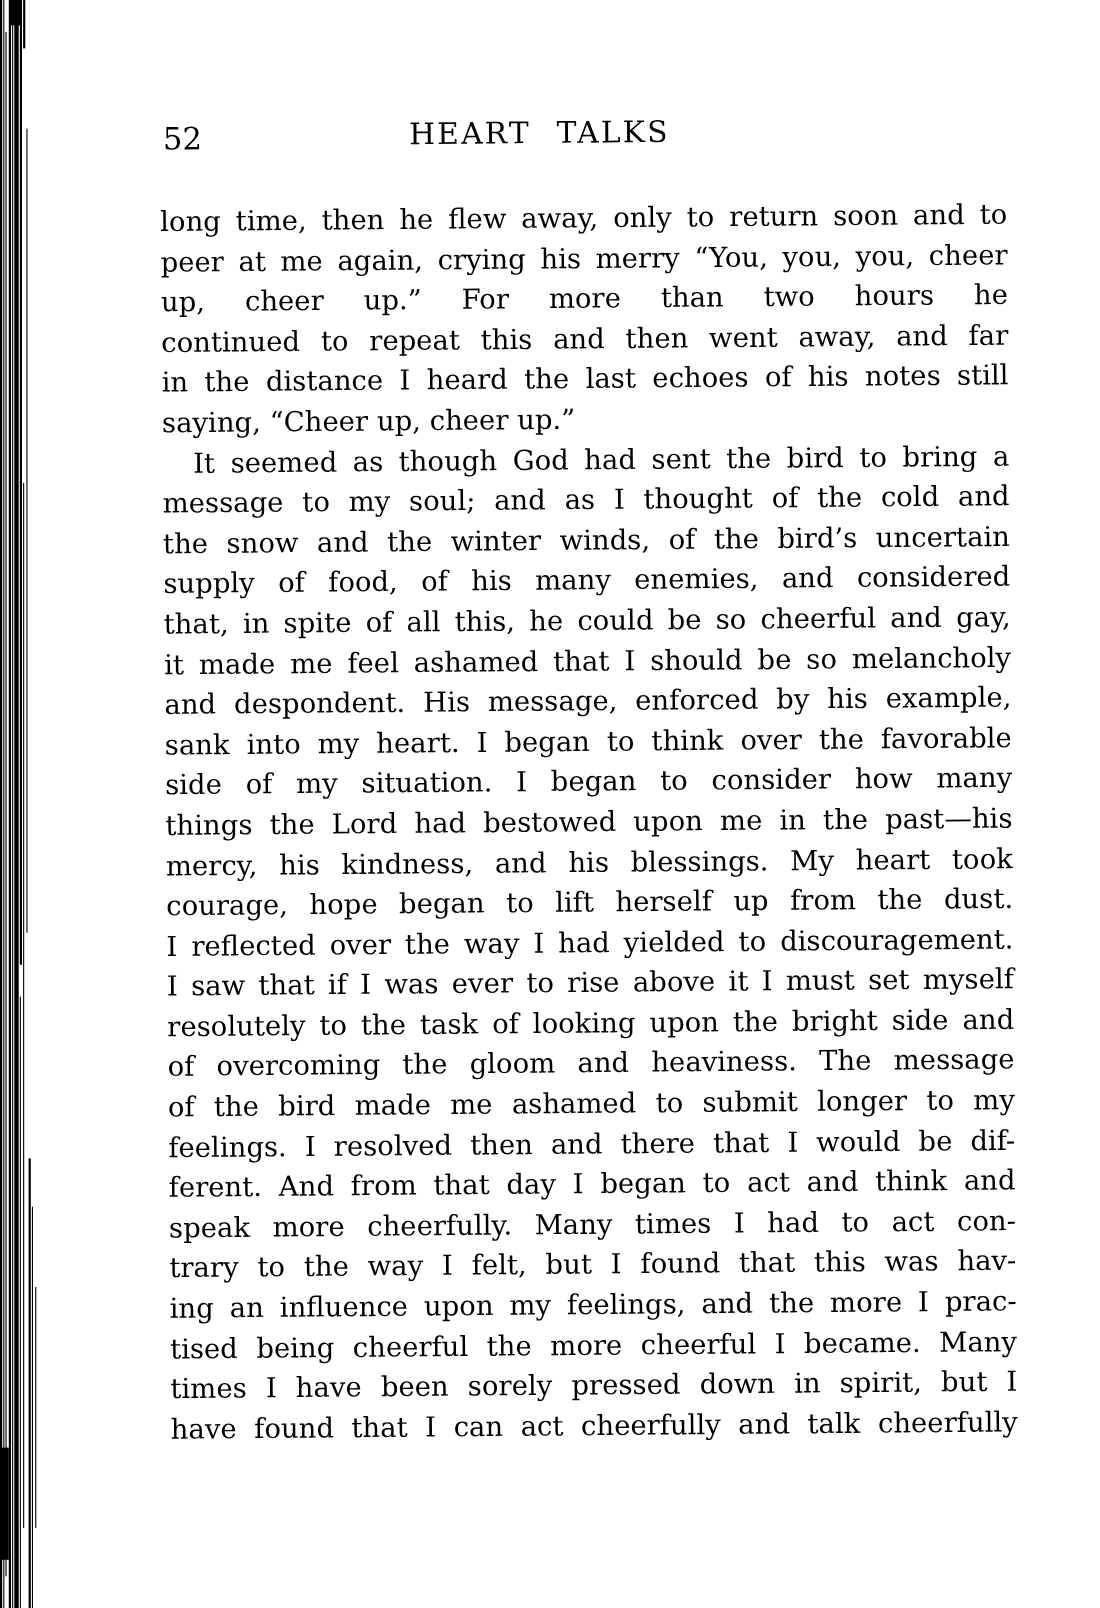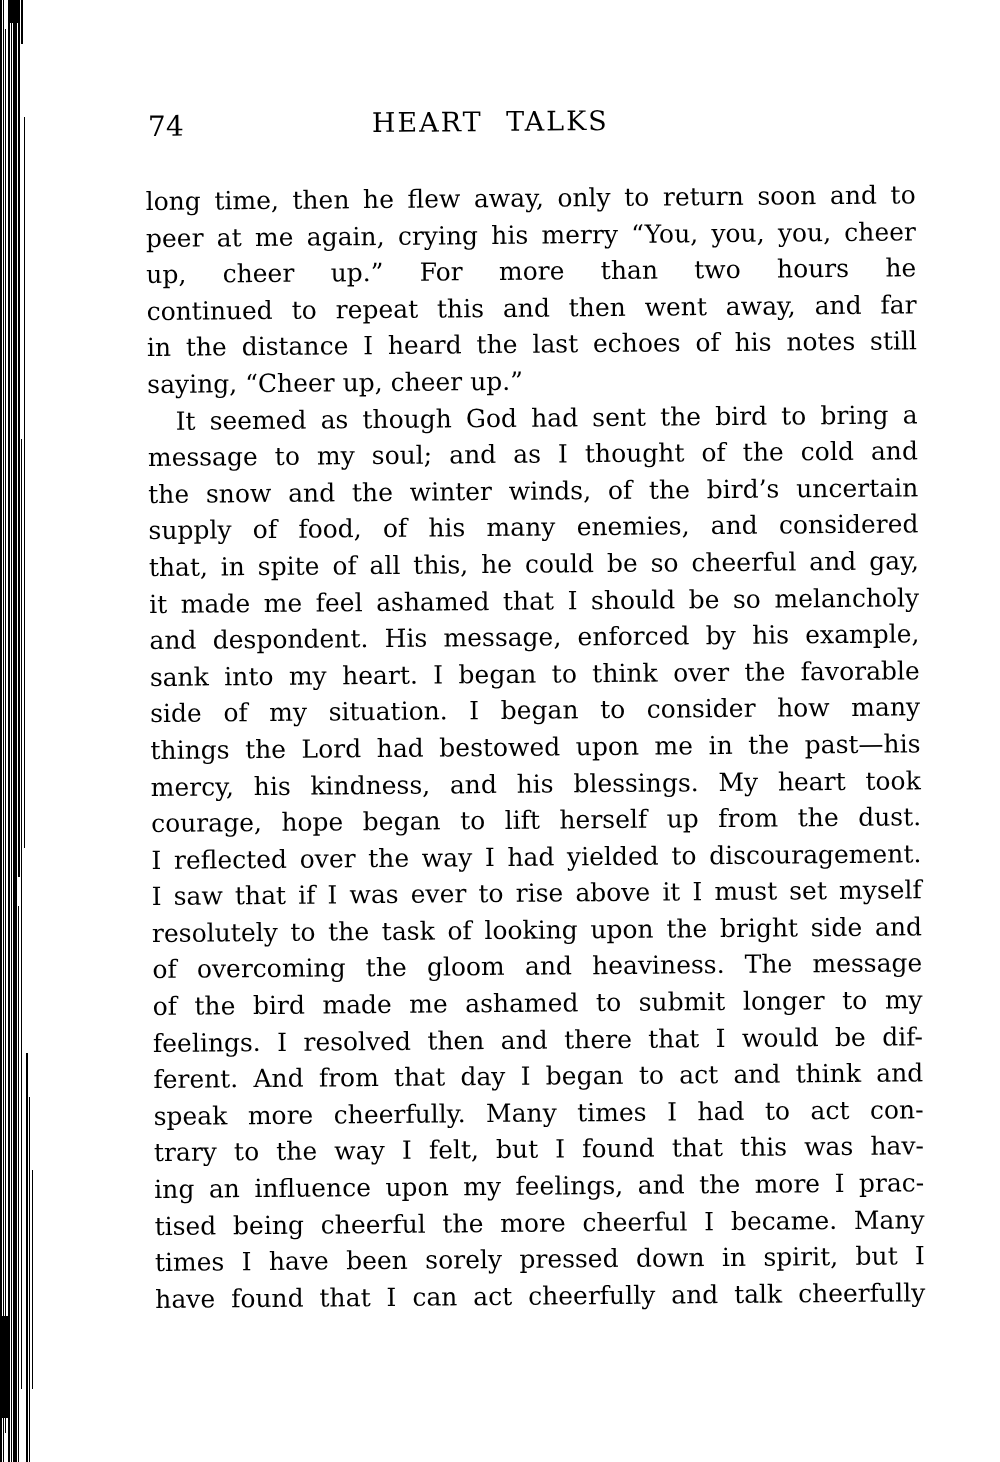--- a/index.html
+++ b/index.html
@@ -75,21 +75,21 @@
     <div class="st s11"></div>
     <div class="st s12"></div>
     <div class="st s13"></div>
     <div class="st s14"></div>
     <div class="st s15"></div>
     <div class="st s16"></div>
   </div>
 
   <div class="content">
 
-    <span class="pagenum">74</span>
+    <span class="pagenum">52</span>
     <span class="title">HEART TALKS</span>
 
     <div class="bodytext">
 
       <div class="ln">long time, then he flew away, only to return soon and to</div>
       <div class="ln">peer at me again, crying his merry “You, you, you, cheer</div>
       <div class="ln">up, cheer up.”  For more than two hours he</div>
       <div class="ln">continued to repeat this and then went away, and far</div>
       <div class="ln">in the distance I heard the last echoes of his notes still</div>
       <div class="ln endp">saying, “Cheer up, cheer up.”</div>

